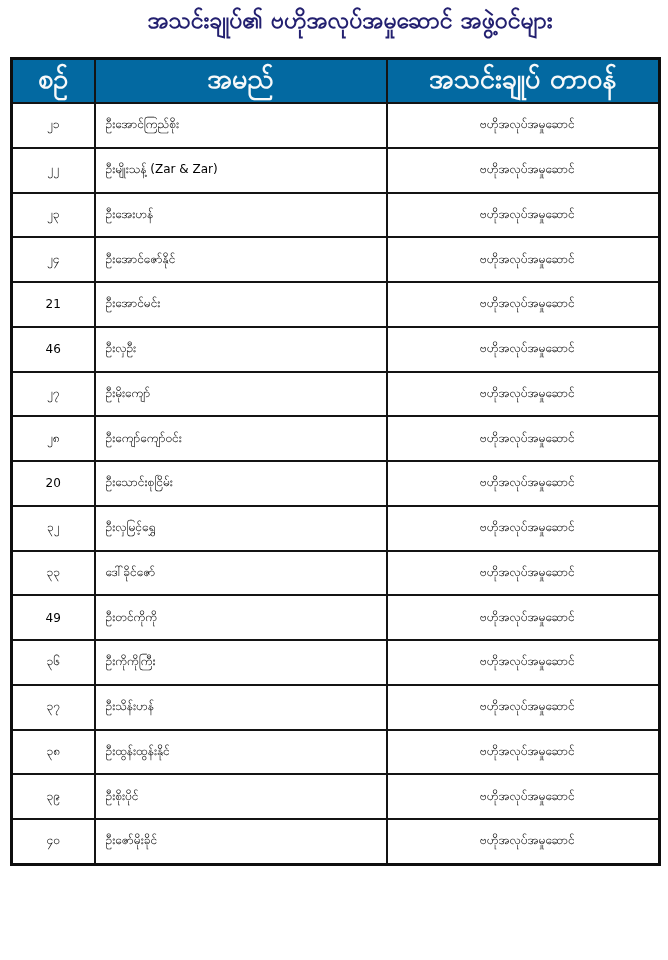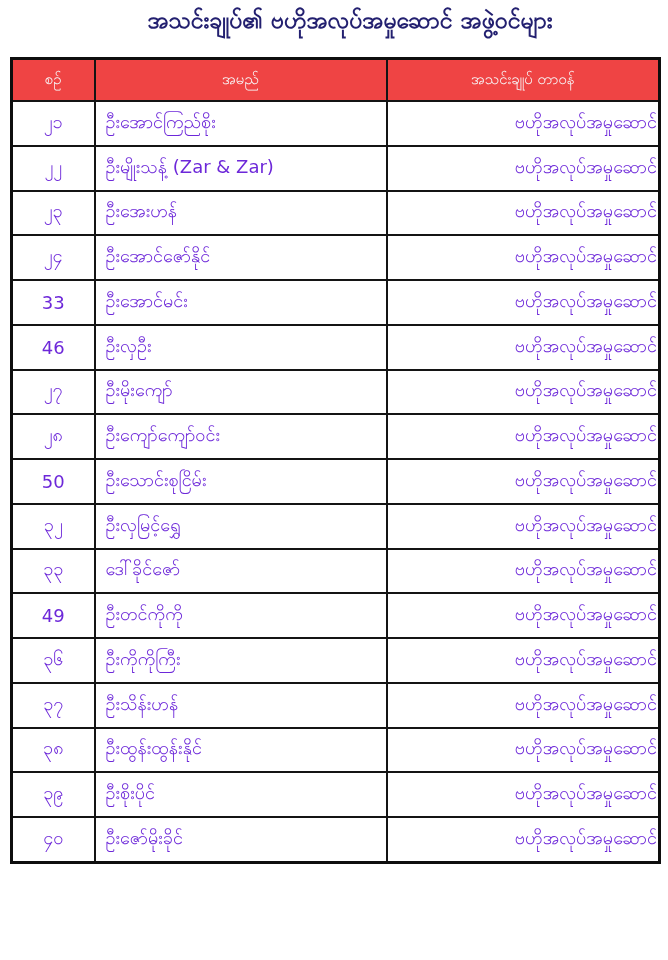--- a/index.html
+++ b/index.html
@@ -35,41 +35,41 @@
     table-layout: fixed;
     border: 3px solid #0e0e0e;
   }
   .member-table th,
   .member-table td {
     border: 2px solid #141414;
     overflow: hidden;
     white-space: nowrap;
   }
   .member-table thead th {
-    background: #ef4444;
+    background: #0369a1;
     color: #f7f9fa;
-    font-weight: normal;
-    font-size: 15px;
+    font-weight: bold;
+    font-size: 27px;
     height: 38px;
     text-align: center;
     vertical-align: middle;
   }
   .member-table tbody td {
     height: 40.75px; 
-    font-size: 18px;
-    color: #6d28d9;
+    font-size: 12px;
+    color: #000000;
     background: #ffffff;
     vertical-align: middle;
   }
   .col-no    { width: 83px; }
   .col-name  { width: 292px; }
   .col-role  { width: 273px; }
   td.cell-no   { text-align: center; }
   td.cell-name { text-align: left; padding-left: 10px; }
-  td.cell-role { text-align: right; padding-left: 10px; margin-top: 32px; }
+  td.cell-role { text-align: center; padding-left: 10px; margin-top: 32px; }
 </style>
 </head>
 <body>
 
 <div class="page">
 
   <div class="page-title">အသင်းချုပ်၏ ဗဟိုအလုပ်အမှုဆောင် အဖွဲ့ဝင်များ</div>
 
   <table class="member-table">
     <colgroup>
@@ -103,21 +103,21 @@
       <td class="cell-role">ဗဟိုအလုပ်အမှုဆောင်</td>
     </tr>
 
     <tr>
       <td class="cell-no">၂၄</td>
       <td class="cell-name">ဦးအောင်ဇော်နိုင်</td>
       <td class="cell-role">ဗဟိုအလုပ်အမှုဆောင်</td>
     </tr>
 
     <tr>
-      <td class="cell-no">33</td>
+      <td class="cell-no">21</td>
       <td class="cell-name">ဦးအောင်မင်း</td>
       <td class="cell-role">ဗဟိုအလုပ်အမှုဆောင်</td>
     </tr>
 
     <tr>
       <td class="cell-no">46</td>
       <td class="cell-name">ဦးလှဦး</td>
       <td class="cell-role">ဗဟိုအလုပ်အမှုဆောင်</td>
     </tr>
 
@@ -128,21 +128,21 @@
     </tr>
 
     <tr>
       <td class="cell-no">၂၈</td>
       <td class="cell-name">ဦးကျော်ကျော်ဝင်း</td>
       <td class="cell-role">ဗဟိုအလုပ်အမှုဆောင်</td>
     </tr>
 
 
     <tr>
-      <td class="cell-no">50</td>
+      <td class="cell-no">20</td>
       <td class="cell-name">ဦးသောင်းစုငြိမ်း</td>
       <td class="cell-role">ဗဟိုအလုပ်အမှုဆောင်</td>
     </tr>
 
 
     <tr>
       <td class="cell-no">၃၂</td>
       <td class="cell-name">ဦးလှမြင့်ရွှေ</td>
       <td class="cell-role">ဗဟိုအလုပ်အမှုဆောင်</td>
     </tr>

